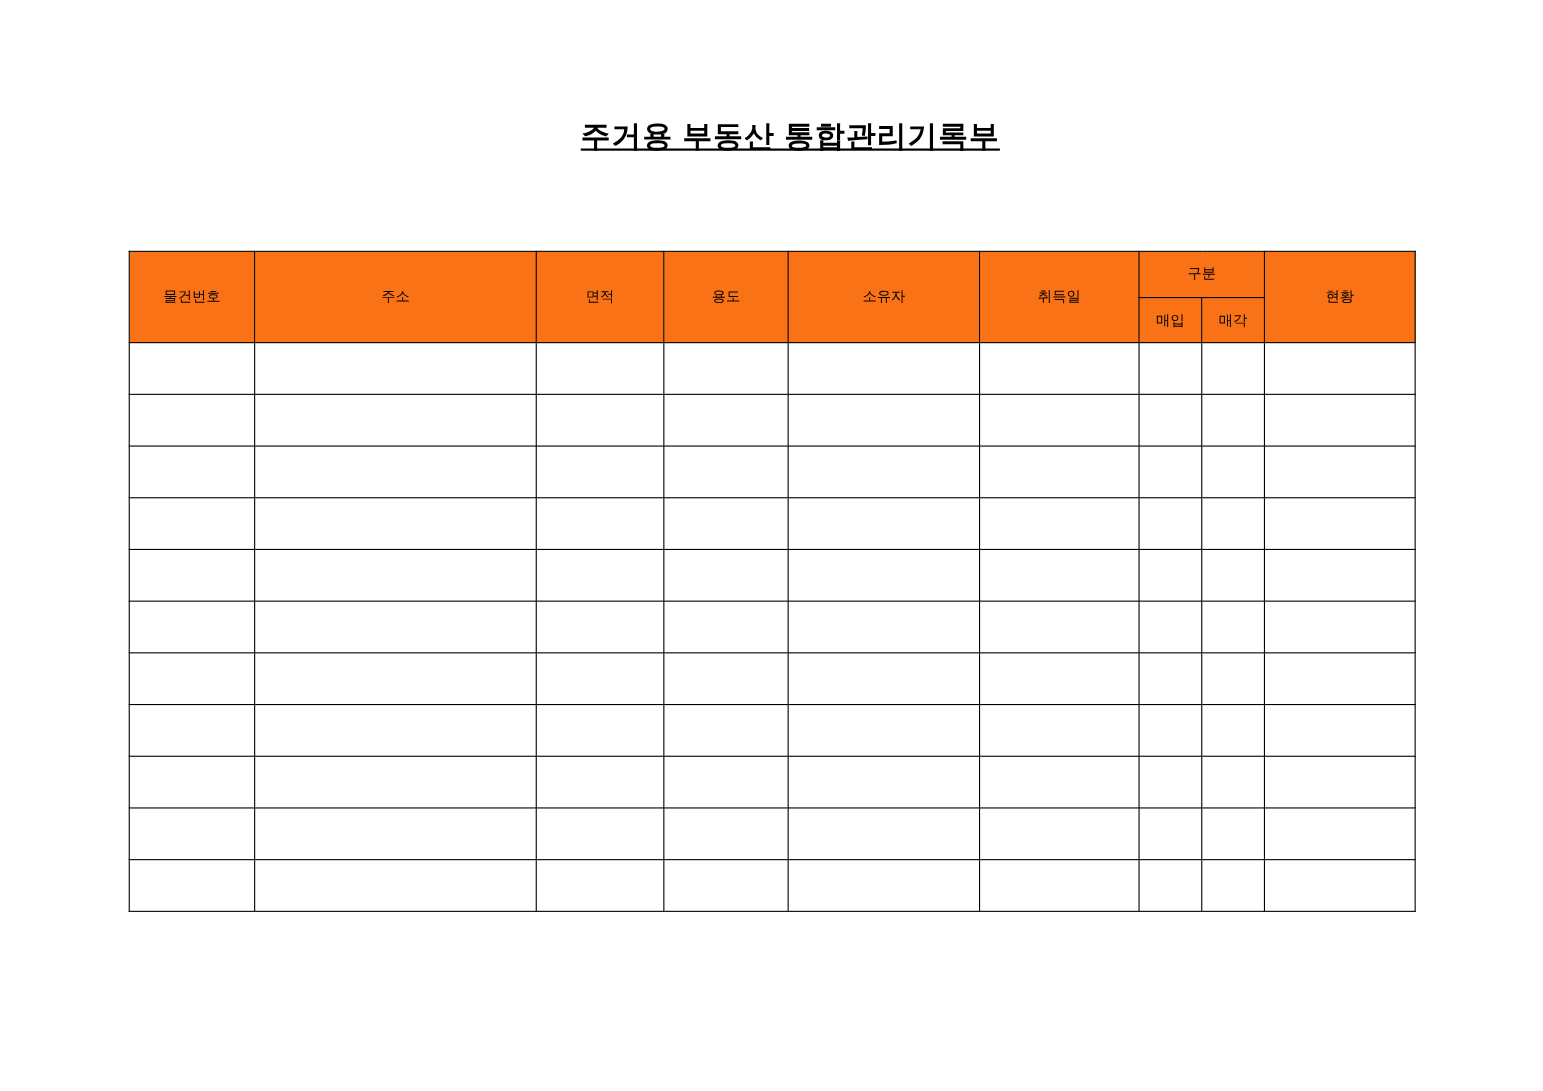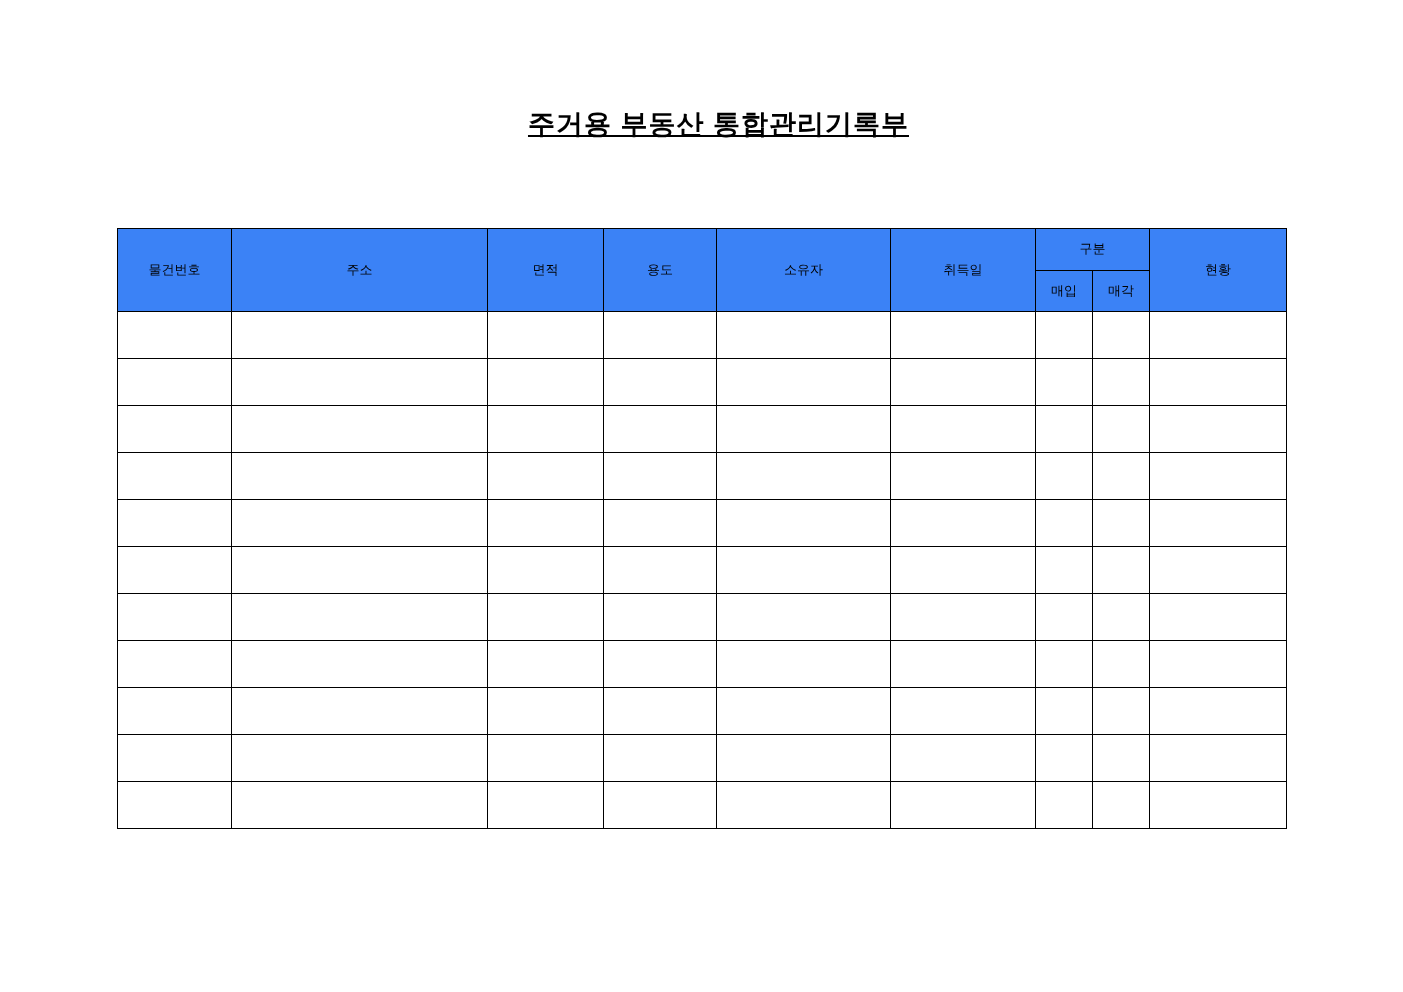--- a/index.html
+++ b/index.html
@@ -48,21 +48,21 @@
   table.record th,
   table.record td {
     border: 1px solid #000000;
     padding: 0;
     text-align: center;
     vertical-align: middle;
     font-weight: normal;
     font-size: 13px;
   }
   table.record thead th {
-    background: #3b82f6;
+    background: #f97316;
   }
   .h-tall {
     height: 82px;
   }
   .h-half {
     height: 40px;
   }
   tbody tr {
     height: 47px;
   }

